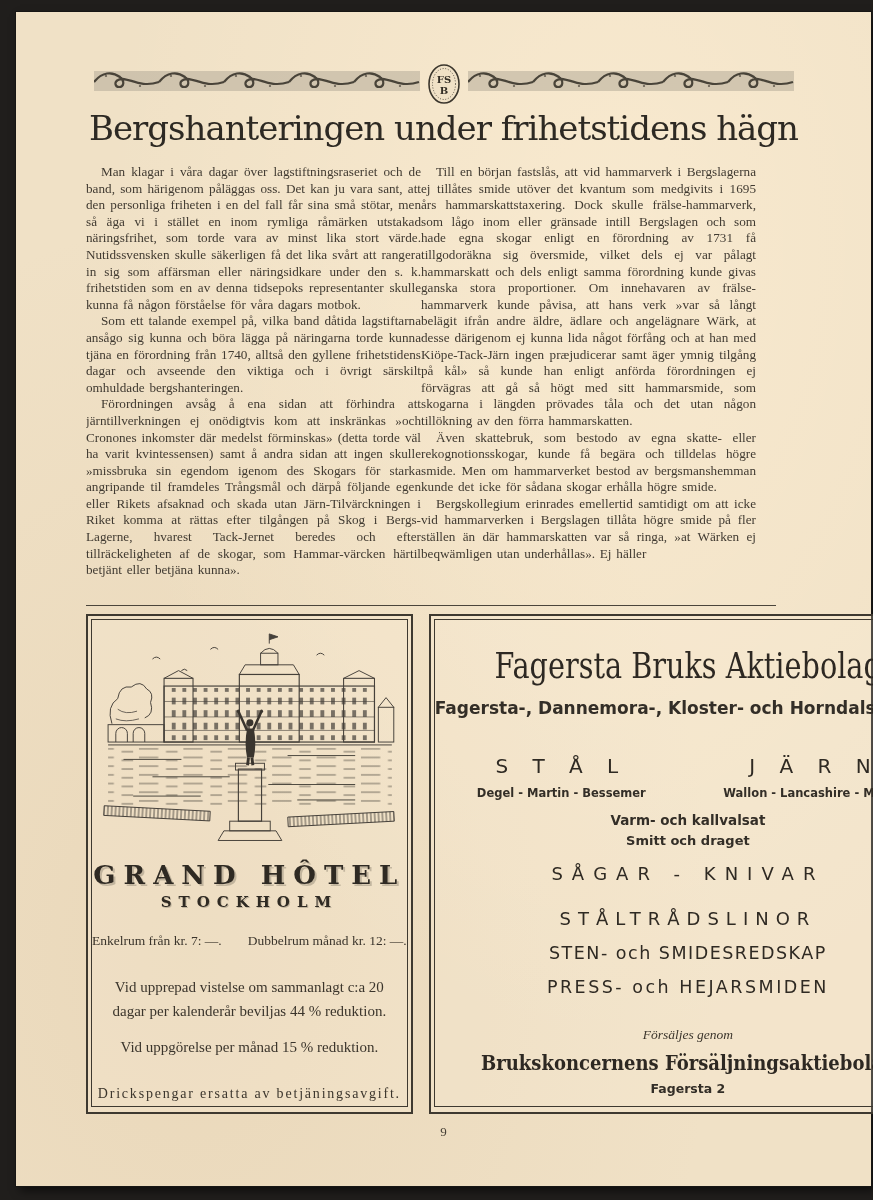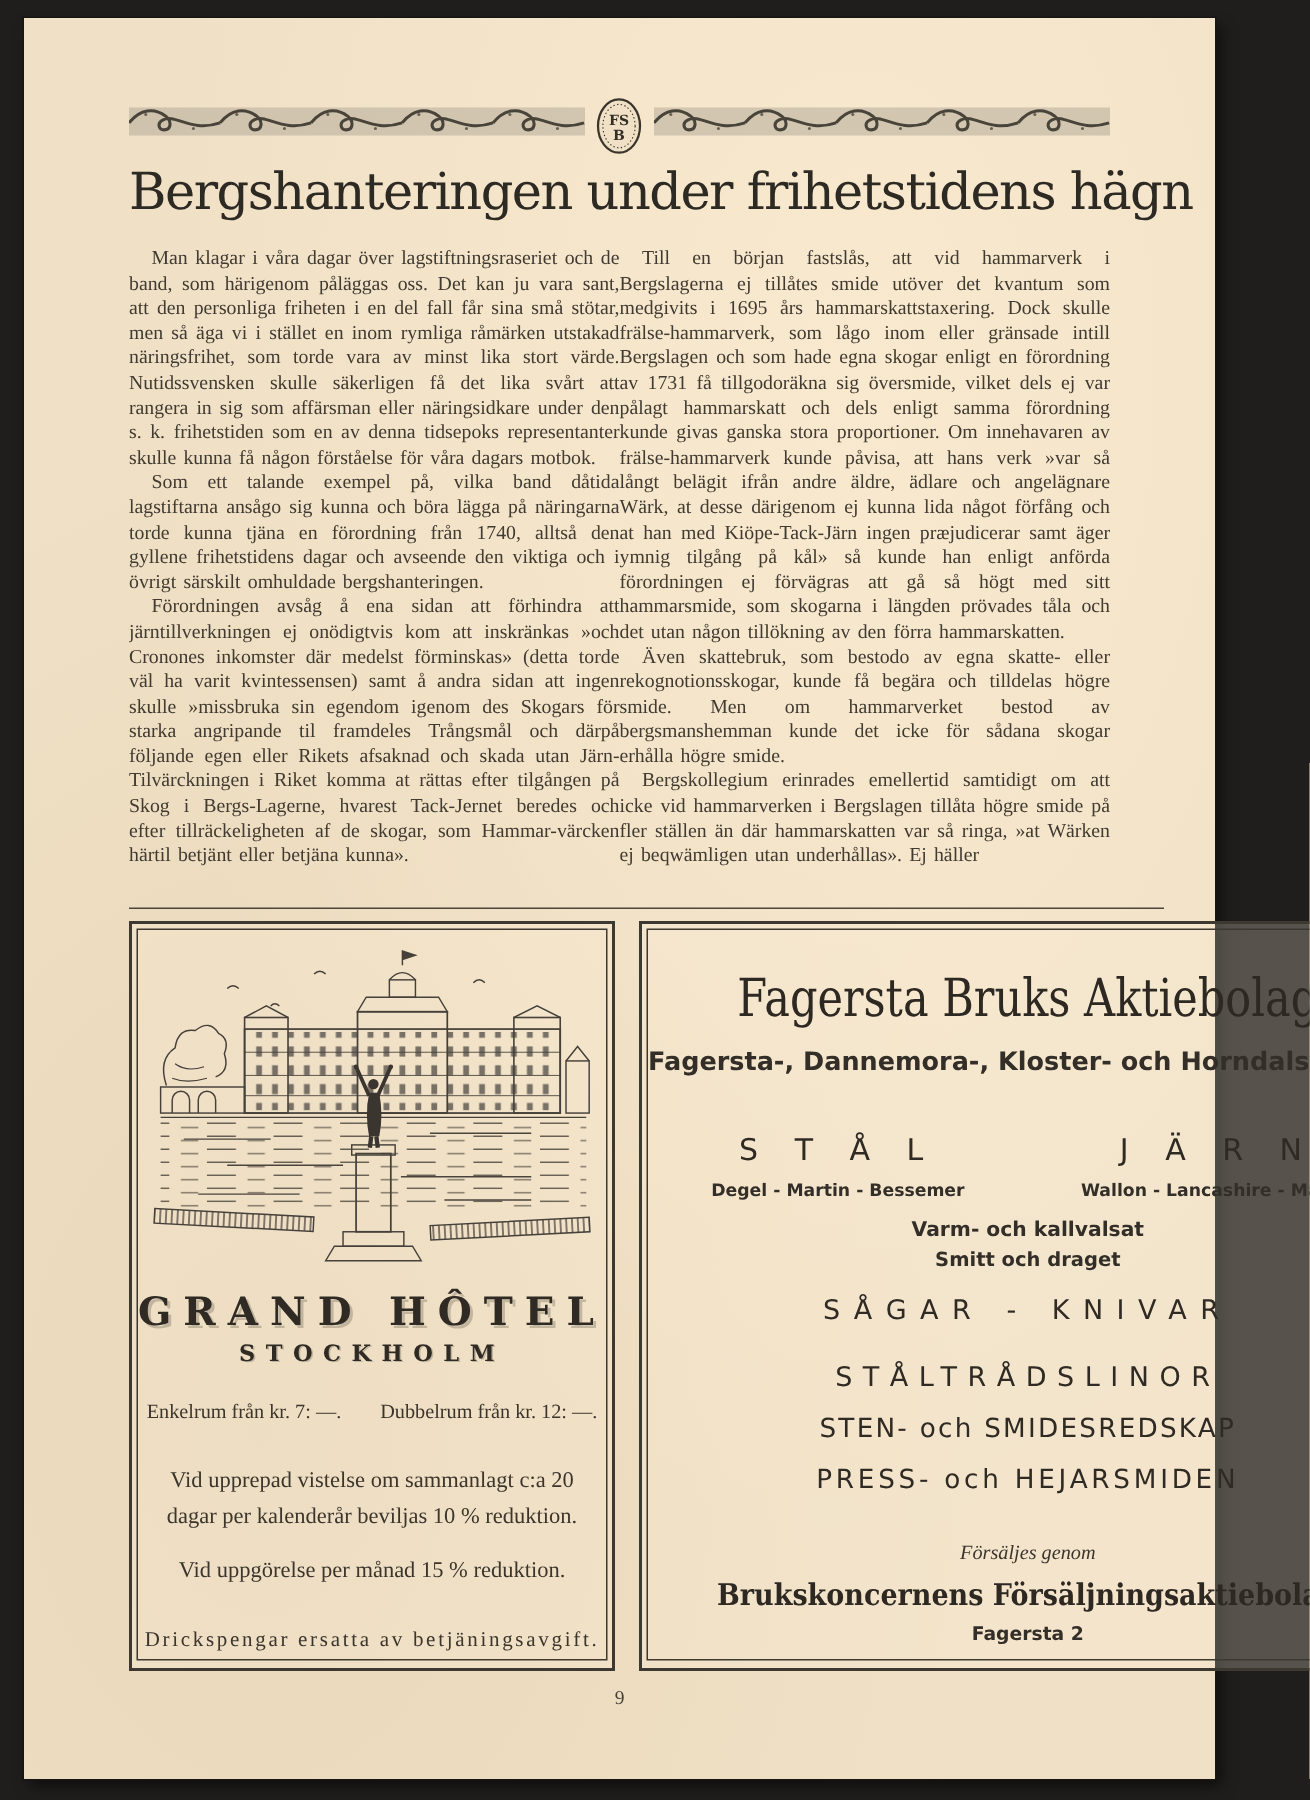--- a/index.html
+++ b/index.html
@@ -3,21 +3,21 @@
 <meta charset="utf-8">
 <style>
   html,body{margin:0;padding:0;}
   body{
     width:873px;height:1200px;overflow:hidden;
     background:#201e1c;
     font-family:"Liberation Serif", serif;
   }
   .stage{position:relative;width:873px;height:1200px;}
   .page{
-    position:absolute;left:16px;top:12px;width:794px;height:1174px;
+    position:absolute;left:16px;top:12px;width:855px;height:1174px;
     background:
       radial-gradient(ellipse at 70% 20%, rgba(255,240,214,.55), rgba(255,240,214,0) 60%),
       radial-gradient(ellipse at 20% 80%, rgba(214,188,150,.25), rgba(214,188,150,0) 55%),
       #f0e1c6;
     box-shadow:0 0 0 1px #171614, 4px 5px 9px rgba(0,0,0,.55);
     box-sizing:border-box;
     padding:54px 70px 0 70px;
     color:#3b362e;
   }
   
@@ -230,24 +230,24 @@
             <circle cx="173" cy="82" r="1.6" fill="#3a352e"></circle>
             <path d="M158,100 q-3,16 0,30 h7 q3,-14 0,-30 z" fill="#3a352e"></path>
             <path d="M159.5,130 l-1,8 M163,130 l1,8" stroke="#3a352e" stroke-width="3"></path>
           </svg>
 
           <div class="gh-name">GRAND HÔTEL</div>
           <div class="gh-city">STOCKHOLM</div>
 
           <div class="gh-rates">
             <span>Enkelrum från kr. 7: —.</span>
-            <span>Dubbelrum från kr. 12: —.</span>
+            <span>Dubbelrum månad kr. 12: —.</span>
           </div>
 
-          <div class="gh-offer1">Vid upprepad vistelse om sammanlagt c:a 20 dagar per kalenderår beviljas 10 % reduktion.</div>
+          <div class="gh-offer1">Vid upprepad vistelse om sammanlagt c:a 20 dagar per kalenderår beviljas 44 % reduktion.</div>
           <div class="gh-offer2">Vid uppgörelse per månad 15 % reduktion.</div>
           <div class="gh-note">Drickspengar ersatta av betjäningsavgift.</div>
         </div>
       </div>
 
       <div class="ad-outer">
         <div class="ad-inner">
 
           <div class="fg-company">Fagersta Bruks Aktiebolag</div>
           <div class="fg-works">Fagersta-, Dannemora-, Kloster- och Horndalsverken</div>

